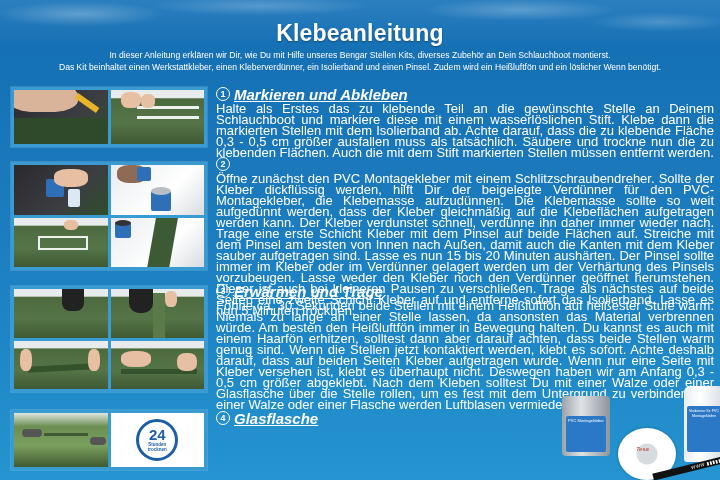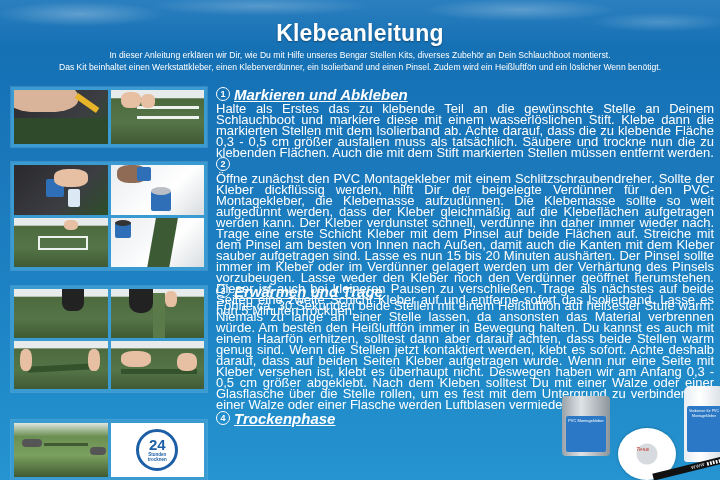--- a/index.html
+++ b/index.html
@@ -184,38 +184,38 @@
   <div class="step" style="top:283px;">
     <div class="step-head">
       <span class="num">3</span>
       <span class="step-title">Erwärmen und Trage</span>
     </div>
     <div class="step-text">Föhne ca. 30 Sekunden beide Stellen mit einem Heißluftfön auf heißester Stufe warm. Niemals zu lange an einer Stelle lassen, da ansonsten das Material verbrennen würde. Am besten den Heißluftfön immer in Bewegung halten. Du kannst es auch mit einem Haarfön erhitzen, solltest dann aber darauf achten, dass beide Stellen warm genug sind. Wenn die Stellen jetzt kontaktiert werden, klebt es sofort. Achte deshalb darauf, dass auf beiden Seiten Kleber aufgetragen wurde. Wenn nur eine Seite mit Kleber versehen ist, klebt es überhaupt nicht. Deswegen haben wir am Anfang 0,3 - 0,5 cm größer abgeklebt. Nach dem Kleben solltest Du mit einer Walze oder einer Glasflasche über die Stelle rollen, um es fest mit dem Untergrund zu verbinden. Mit einer Walze oder einer Flasche werden Luftblasen vermieden.</div>
   </div>
 </div>
 
 <div class="section">
-  <div class="photos" style="top:420px; width:196px; height:60px; grid-template-columns: 1fr 1fr; text-decoration: underline;">
+  <div class="photos" style="top:410px; width:196px; height:60px; grid-template-columns: 1fr 1fr; text-decoration: underline;">
     <div class="photo boat-light">
       <div style="position:absolute; left:30px; top:20px; width:44px; height:3px; background:#3f5a32;"></div>
       <div style="position:absolute; left:8px; top:16px; width:20px; height:8px; background:#555; border-radius:4px;"></div>
       <div style="position:absolute; left:76px; top:24px; width:16px; height:8px; background:#555; border-radius:4px;"></div>
     </div>
     <div class="photo clock-box">
       <div class="clock">
         <span class="clock-num">24</span>
         <span class="clock-lbl">Stunden</span>
         <span class="clock-lbl">trocknen</span>
       </div>
     </div>
   </div>
   <div class="step" style="top:410px; width:330px;">
     <div class="step-head">
       <span class="num">4</span>
-      <span class="step-title">Trockenphase</span>
+      <span class="step-title">Glasflasche</span>
     </div>
   </div>
 </div>
 
 <div class="products">
   <div class="tin">
     <div class="tin-label">PVC Montagekleber</div>
   </div>
   <div class="tape">
     <span class="tape-brand">Tesa</span>

